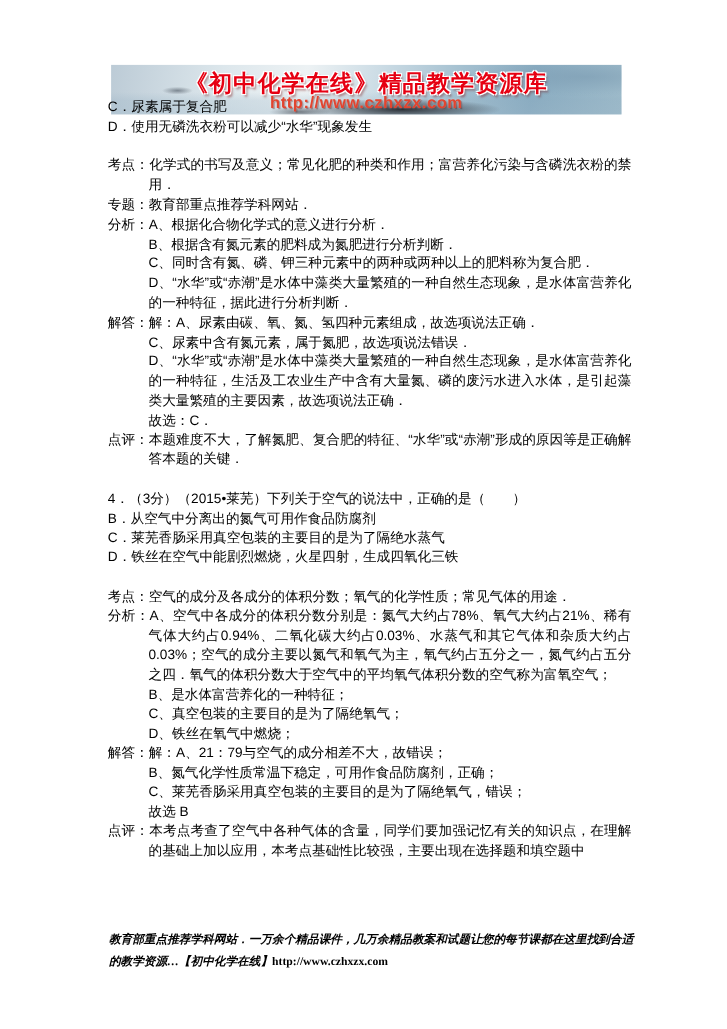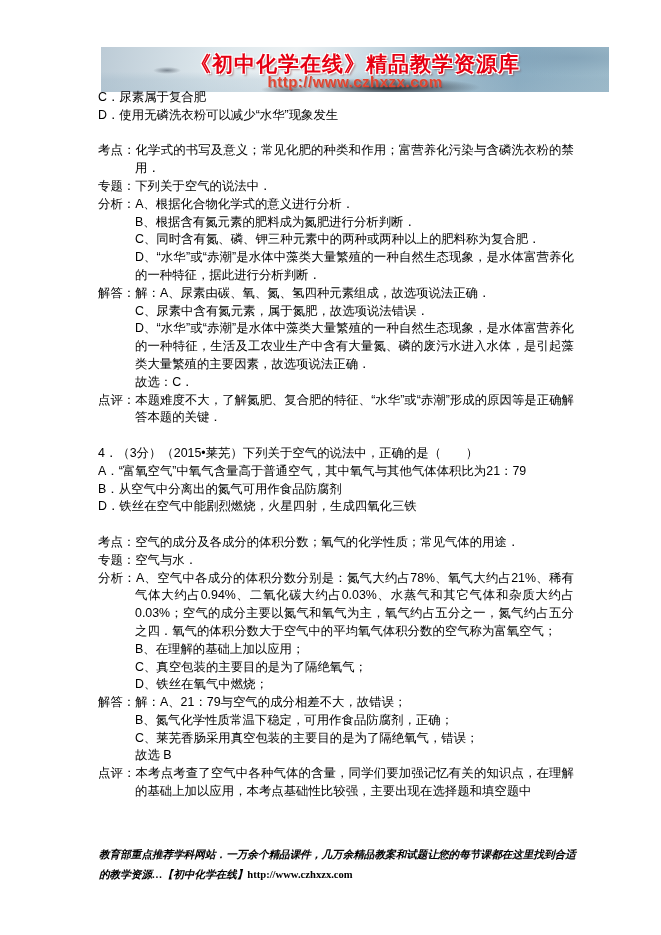--- a/index.html
+++ b/index.html
@@ -7,21 +7,21 @@
     width:661px; height:935px;
     background:#ffffff;
     position:relative;
     overflow:hidden;
     font-family:"Liberation Sans", sans-serif;
     color:#000000;
   }
 
   
   .banner {
-    position:absolute; left:101px; top:47px; width:508px; height:45px;
+    position:absolute; left:101px; top:59px; width:464px; height:45px;
     background:
       radial-gradient(ellipse 120px 13px at 57% 90%, rgba(25,28,34,0.88), rgba(25,28,34,0) 75%),
       radial-gradient(ellipse 40px 7px at 37% 95%, rgba(40,44,52,0.55), rgba(40,44,52,0) 70%),
       radial-gradient(ellipse 20px 5px at 13% 52%, rgba(55,65,78,0.55), rgba(55,65,78,0) 70%),
       radial-gradient(ellipse 150px 24px at 93% 24%, rgba(120,152,175,0.55), rgba(120,152,175,0) 75%),
       linear-gradient(to bottom, rgba(255,255,255,0) 55%, rgba(140,170,190,0.22) 72%, rgba(150,178,196,0.32) 100%),
       linear-gradient(100deg, #bccbd6 0%, #dde7ec 22%, #edf2f4 38%, #ccdce5 52%, #a4c0d0 68%, #8badc2 82%, #9fbccb 100%);
   }
   .banner-title {
     position:absolute; top:3px; left:0; right:0;
@@ -77,48 +77,47 @@
 </div>
 
 <div class="doc">
 
   <div class="line"><span>C．</span><span>尿素属于复合肥</span></div>
   <div class="line"><span>D．</span><span>使用无磷洗衣粉可以减少“水华”现象发生</span></div>
 
   <div class="blank"></div>
 
   <div class="hang"><span>考点：</span><span>化学式的书写及意义；常见化肥的种类和作用；富营养化污染与含磷洗衣粉的禁用．</span></div>
-  <div class="hang"><span>专题：</span><span>下列关于空气的说法中．</span></div>
+  <div class="hang"><span>专题：</span><span>教育部重点推荐学科网站．</span></div>
 
   <div class="hang"><span>分析：</span><span>A、根据化合物化学式的意义进行分析．</span></div>
   <div class="sub">B、根据含有氮元素的肥料成为氮肥进行分析判断．</div>
   <div class="sub">C、同时含有氮、磷、钾三种元素中的两种或两种以上的肥料称为复合肥．</div>
   <div class="sub">D、“水华”或“赤潮”是水体中藻类大量繁殖的一种自然生态现象，是水体富营养化的一种特征，据此进行分析判断．</div>
 
   <div class="hang"><span>解答：</span><span>解：A、尿素由碳、氧、氮、氢四种元素组成，故选项说法正确．</span></div>
   <div class="sub">C、尿素中含有氮元素，属于氮肥，故选项说法错误．</div>
   <div class="sub">D、“水华”或“赤潮”是水体中藻类大量繁殖的一种自然生态现象，是水体富营养化的一种特征，生活及工农业生产中含有大量氮、磷的废污水进入水体，是引起藻类大量繁殖的主要因素，故选项说法正确．</div>
   <div class="sub">故选：C．</div>
 
   <div class="hang"><span>点评：</span><span>本题难度不大，了解氮肥、复合肥的特征、“水华”或“赤潮”形成的原因等是正确解答本题的关键．</span></div>
 
   <div class="blank"></div>
 
   <div class="line">4．（3分）（2015•莱芜）下列关于空气的说法中，正确的是（　　）</div>
-  <div class="line"><span>A．</span><span>“富氧空气”中氧气含量高于普通空气，其中氧气与其他气体体积比为21：79</span></div>
   <div class="line"><span>B．</span><span>从空气中分离出的氮气可用作食品防腐剂</span></div>
+  <div class="line"><span>C．</span><span>莱芜香肠采用真空包装的主要目的是为了隔绝水蒸气</span></div>
   <div class="line"><span>D．</span><span>铁丝在空气中能剧烈燃烧，火星四射，生成四氧化三铁</span></div>
 
   <div class="blank"></div>
 
   <div class="hang"><span>考点：</span><span>空气的成分及各成分的体积分数；氧气的化学性质；常见气体的用途．</span></div>
-  <div class="hang"><span>专题：</span><span>空气与水．</span></div>
 
   <div class="hang"><span>分析：</span><span>A、空气中各成分的体积分数分别是：氮气大约占78%、氧气大约占21%、稀有气体大约占0.94%、二氧化碳大约占0.03%、水蒸气和其它气体和杂质大约占0.03%；空气的成分主要以氮气和氧气为主，氧气约占五分之一，氮气约占五分之四．氧气的体积分数大于空气中的平均氧气体积分数的空气称为富氧空气；</span></div>
-  <div class="sub">B、在理解的基础上加以应用；</div>
+  <div class="sub">B、是水体富营养化的一种特征；</div>
   <div class="sub">C、真空包装的主要目的是为了隔绝氧气；</div>
   <div class="sub">D、铁丝在氧气中燃烧；</div>
 
   <div class="hang"><span>解答：</span><span>解：A、21：79与空气的成分相差不大，故错误；</span></div>
   <div class="sub">B、氮气化学性质常温下稳定，可用作食品防腐剂，正确；</div>
   <div class="sub">C、莱芜香肠采用真空包装的主要目的是为了隔绝氧气，错误；</div>
   <div class="sub">故选 B</div>
 
   <div class="hang"><span>点评：</span><span>本考点考查了空气中各种气体的含量，同学们要加强记忆有关的知识点，在理解的基础上加以应用，本考点基础性比较强，主要出现在选择题和填空题中</span></div>
 

